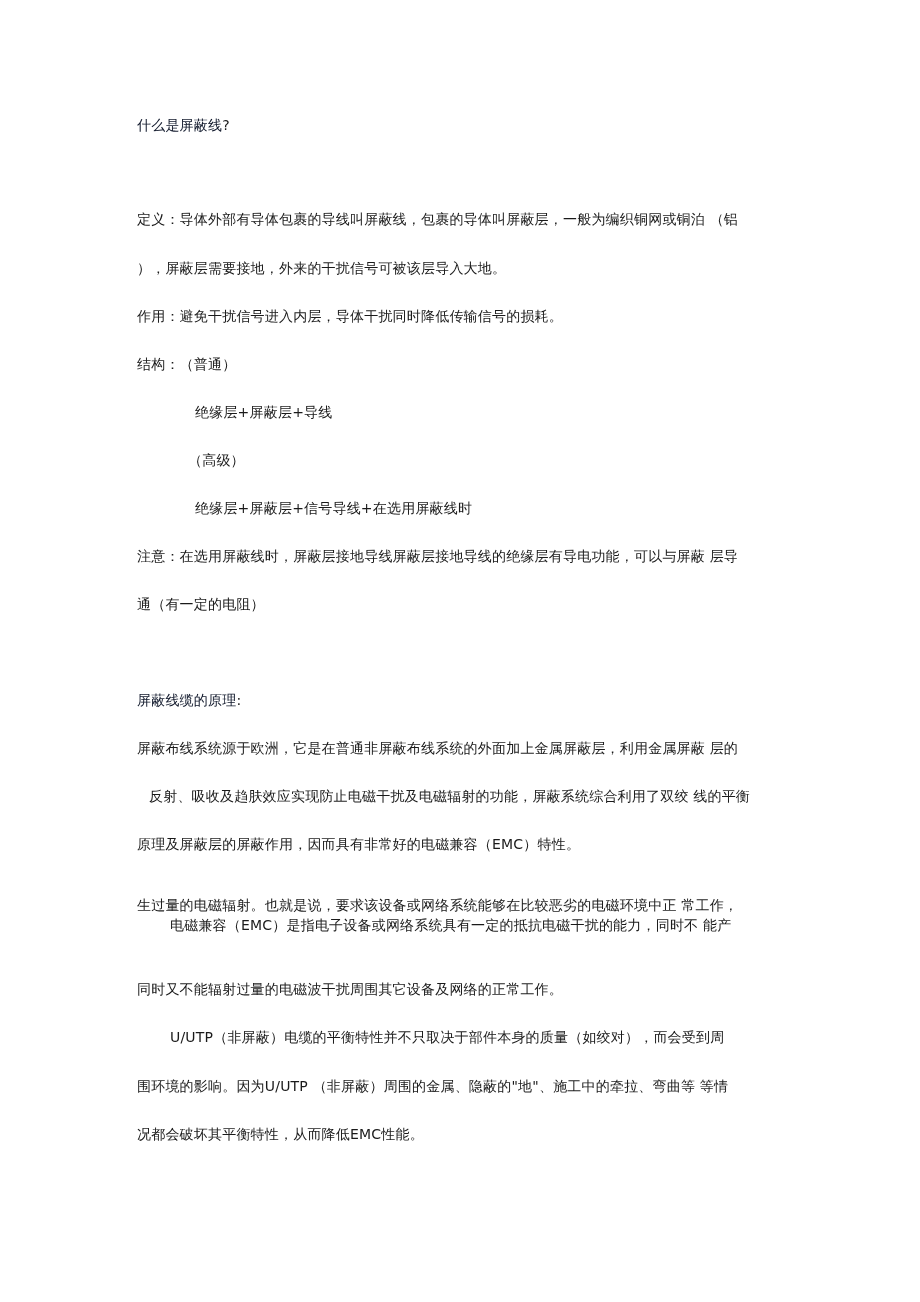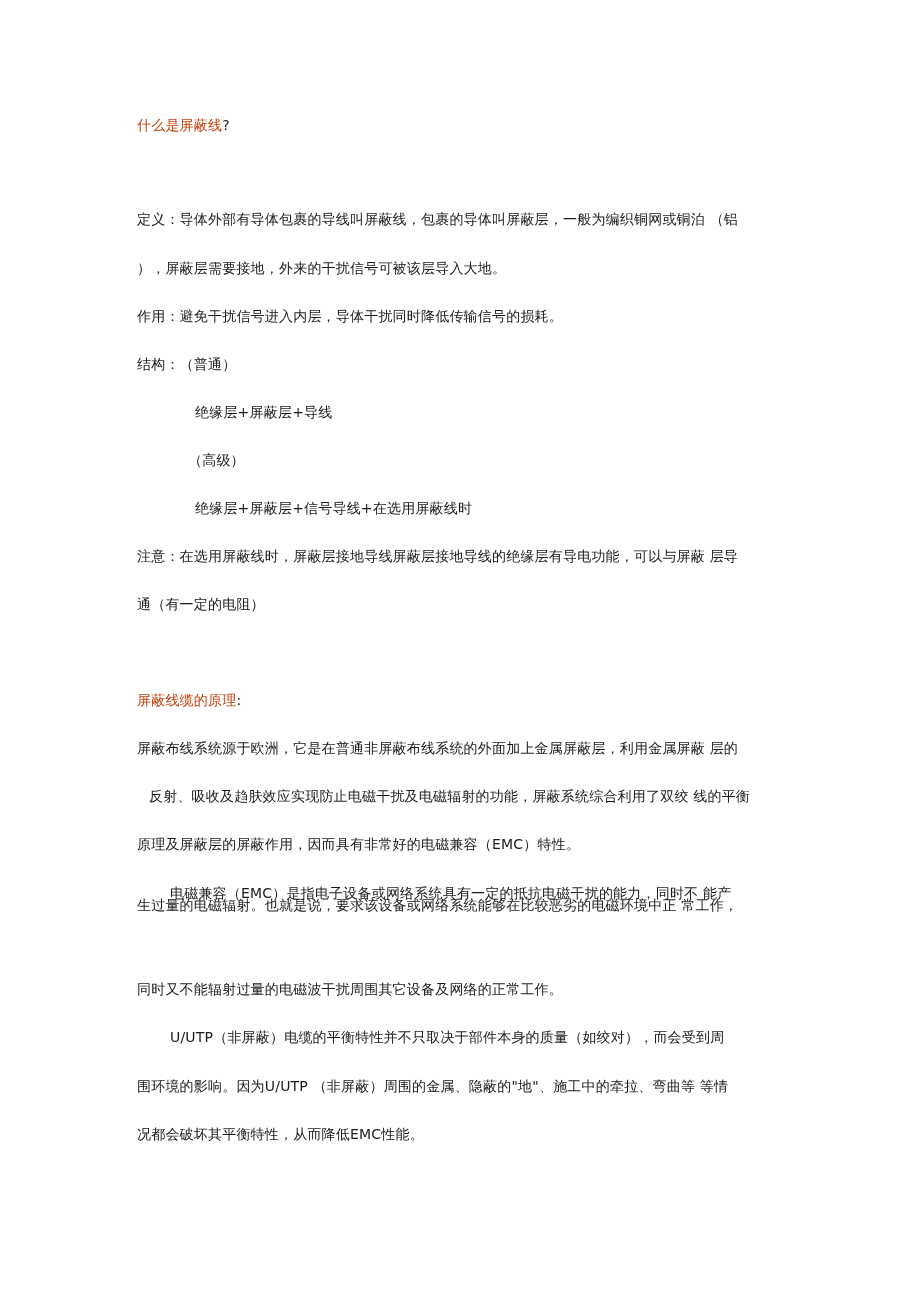--- a/index.html
+++ b/index.html
@@ -9,21 +9,21 @@
     color: #1a1a1a;
   }
   .line {
     position: absolute;
     left: 137px;
     font-size: 14px;
     line-height: 18px;
     white-space: nowrap;
     letter-spacing: 0.2px;
   }
-  .red { color: #c2410c; }
+  .red { color: #0f172a; }
   .dark { color: #1a1a1a; }
   .indent1 { left: 195px; }
   .indent2 { left: 188px; }
   .indent3 { left: 170px; }
 </style>
 </head>
 <body>
 
 <div>
 
@@ -45,21 +45,21 @@
   <div class="line" style="top:595px;">通（有一定的电阻）</div>
 
   <div class="line" style="top:691px;">
     <span class="red">屏蔽线缆的原理</span><span class="dark">:</span>
   </div>
 
   <div class="line" style="top:739px;">屏蔽布线系统源于欧洲，它是在普通非屏蔽布线系统的外面加上金属屏蔽层，利用金属屏蔽 层的</div>
   <div class="line" style="top:787px;margin-left:12px;">反射、吸收及趋肤效应实现防止电磁干扰及电磁辐射的功能，屏蔽系统综合利用了双绞 线的平衡</div>
   <div class="line" style="top:835px;">原理及屏蔽层的屏蔽作用，因而具有非常好的电磁兼容（EMC）特性。</div>
 
-  <div class="line indent3" style="top:884px;">电磁兼容（EMC）是指电子设备或网络系统具有一定的抵抗电磁干扰的能力，同时不  能产</div>
+  <div class="line indent3" style="top:916px;">电磁兼容（EMC）是指电子设备或网络系统具有一定的抵抗电磁干扰的能力，同时不  能产</div>
   <div class="line" style="top:896px;">生过量的电磁辐射。也就是说，要求该设备或网络系统能够在比较恶劣的电磁环境中正 常工作，</div>
   <div class="line" style="top:980px;">同时又不能辐射过量的电磁波干扰周围其它设备及网络的正常工作。</div>
 
   <div class="line indent3" style="top:1028px;">U/UTP（非屏蔽）电缆的平衡特性并不只取决于部件本身的质量（如绞对），而会受到周</div>
   <div class="line" style="top:1077px;">围环境的影响。因为U/UTP  （非屏蔽）周围的金属、隐蔽的"地"、施工中的牵拉、弯曲等  等情</div>
   <div class="line" style="top:1125px;">况都会破坏其平衡特性，从而降低EMC性能。</div>
 
 </div>
 
 </body></html>

